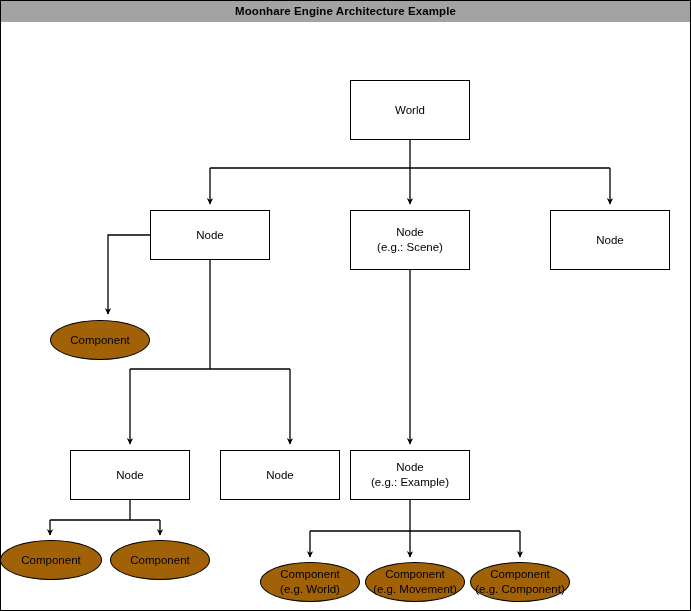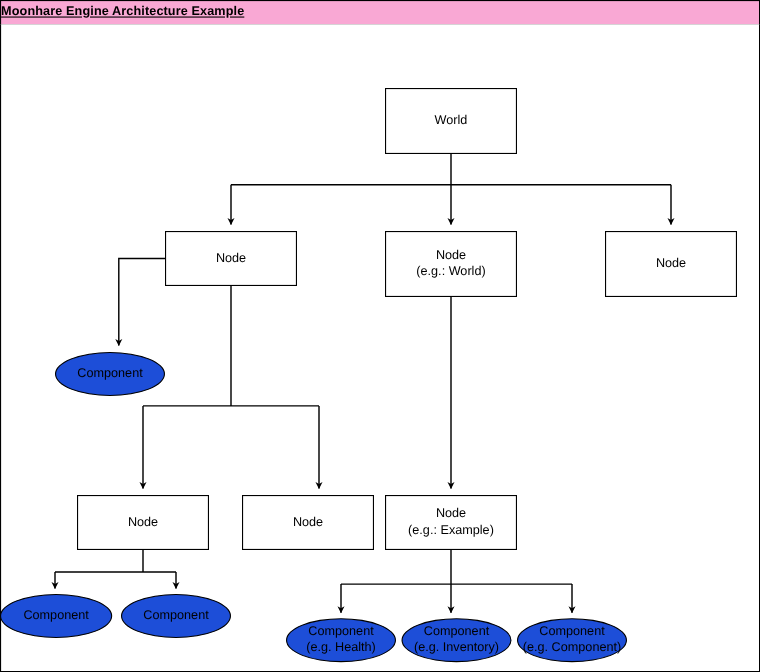--- a/index.html
+++ b/index.html
@@ -19,24 +19,24 @@
     overflow: hidden;
   }
   #title-bar {
     position: absolute;
     left: 0;
     top: 0;
     width: 691px;
     height: 23px;
     box-sizing: border-box;
     border: 1.5px solid #000000;
-    background: #f9a8d4;
+    background: #a3a3a3;
     display: flex;
     align-items: center;
-    text-decoration: underline;
+    justify-content: center;
   }
   #title-text {
     font-size: 11.5px;
     font-weight: bold;
     color: #000000;
     letter-spacing: 0.1px;
     line-height: 1;
   }
   #canvas-frame {
     position: absolute;
@@ -70,21 +70,21 @@
     color: #000000;
     line-height: 1.30;
     text-align: center;
     z-index: 5;
   }
   .comp-ellipse {
     position: absolute;
     box-sizing: border-box;
     border: 1.3px solid #000000;
     border-radius: 50%;
-    background: #1d4ed8;
+    background: #a16207;
     display: flex;
     flex-direction: column;
     align-items: center;
     justify-content: center;
     font-size: 11.5px;
     color: #000000;
     line-height: 1.28;
     text-align: center;
     z-index: 5;
   }
@@ -144,21 +144,21 @@
     </svg>
     <div id="node-group">
         <div class="node-box" style="left: 350px; top: 60px; width: 120px; height: 60px;">
           <span>World</span>
         </div>
         <div class="node-box" style="left: 150px; top: 190px; width: 120px; height: 50px;">
           <span>Node</span>
         </div>
         <div class="node-box" style="left: 350px; top: 190px; width: 120px; height: 60px;">
           <span>Node</span>
-          <span class="lbl-sub">(e.g.: World)</span>
+          <span class="lbl-sub">(e.g.: Scene)</span>
         </div>
         <div class="node-box" style="left: 550px; top: 190px; width: 120px; height: 60px;">
           <span>Node</span>
         </div>
         <div class="comp-ellipse" style="left: 50px; top: 300px; width: 100px; height: 40px;">
           <span>Component</span>
         </div>
         <div class="node-box" style="left: 70px; top: 430px; width: 120px; height: 50px;">
           <span>Node</span>
         </div>
@@ -170,25 +170,25 @@
           <span class="lbl-sub">(e.g.: Example)</span>
         </div>
         <div class="comp-ellipse" style="left: 0px; top: 520px; width: 102px; height: 40px;">
           <span>Component</span>
         </div>
         <div class="comp-ellipse" style="left: 110px; top: 520px; width: 100px; height: 40px;">
           <span>Component</span>
         </div>
         <div class="comp-ellipse" style="left: 260px; top: 542px; width: 100px; height: 40px;">
           <span>Component</span>
-          <span class="lbl-sub">(e.g. Health)</span>
+          <span class="lbl-sub">(e.g. World)</span>
         </div>
         <div class="comp-ellipse" style="left: 365px; top: 542px; width: 100px; height: 40px;">
           <span>Component</span>
-          <span class="lbl-sub">(e.g. Inventory)</span>
+          <span class="lbl-sub">(e.g. Movement)</span>
         </div>
         <div class="comp-ellipse" style="left: 470px; top: 542px; width: 100px; height: 40px;">
           <span>Component</span>
           <span class="lbl-sub">(e.g. Component)</span>
         </div>
       </div>
   </div>
 
 </div>
 

